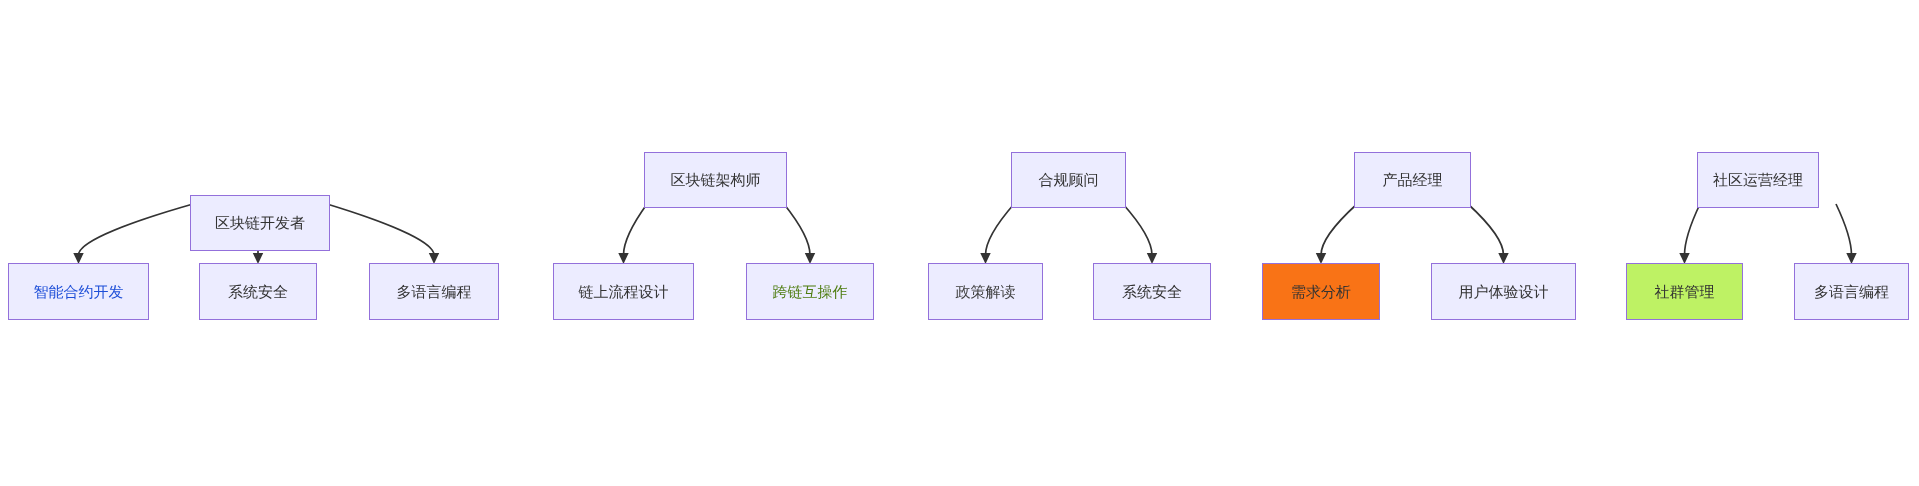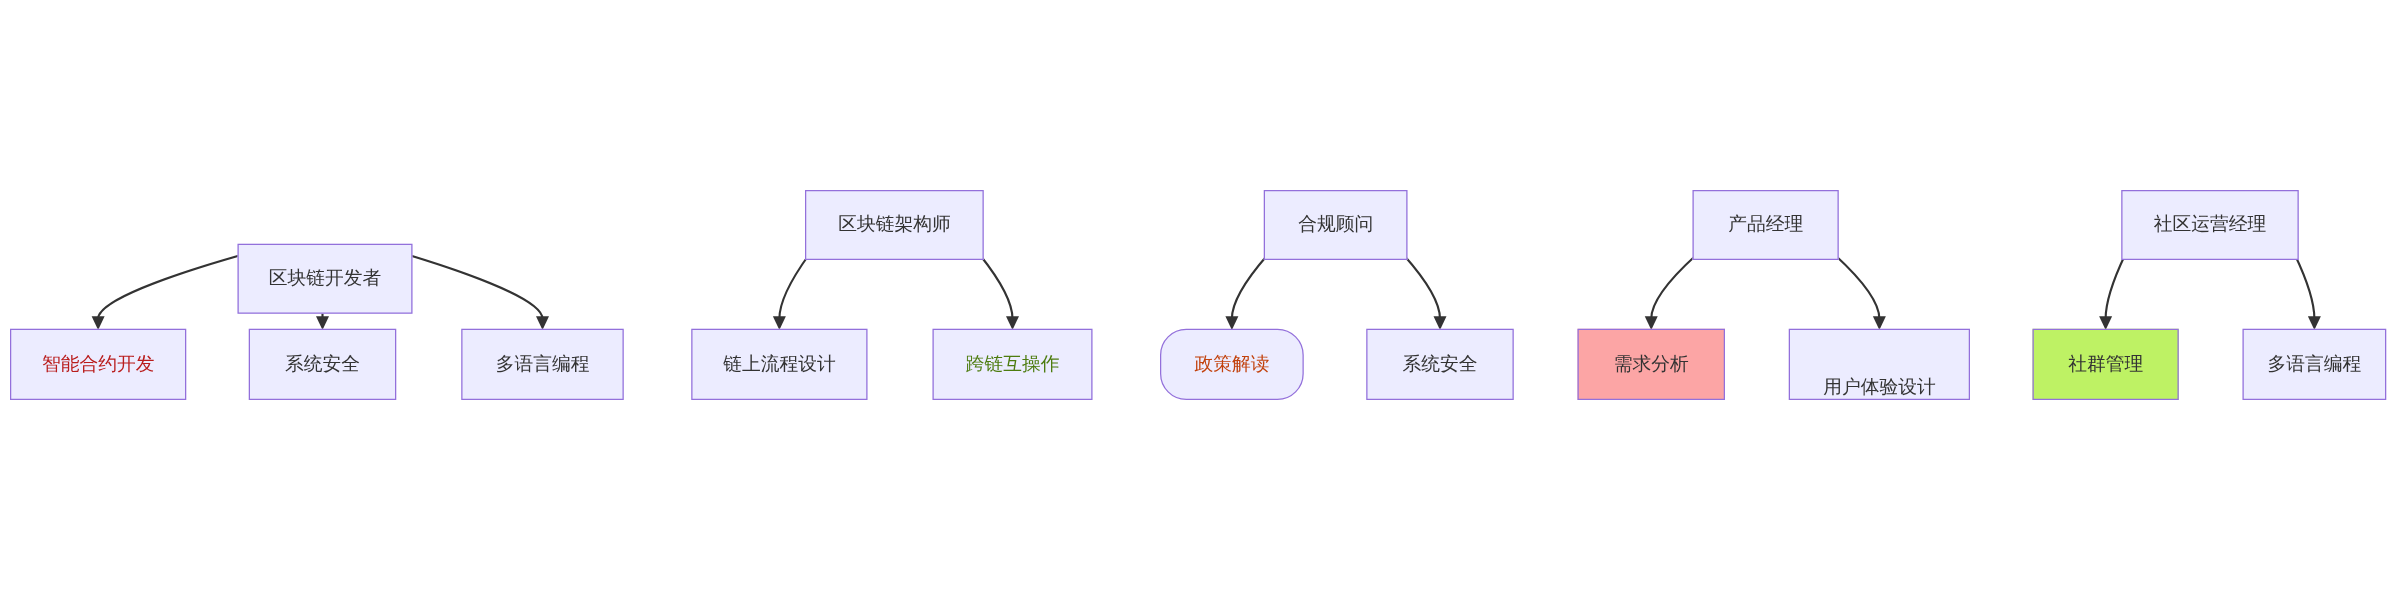--- a/index.html
+++ b/index.html
@@ -68,57 +68,57 @@
       <polygon points="1498.3,253 1508.7,253 1503.5,264" fill="#333333"></polygon>
       <path d="M 1700 204 C 1692.25 220.32 1684.5 240.72 1684.5 255" fill="none" stroke="#333333" stroke-width="1.7"></path>
       <polygon points="1679.3,253 1689.7,253 1684.5,264" fill="#333333"></polygon>
       <path d="M 1836 204 C 1843.75 220.32 1851.5 240.72 1851.5 255" fill="none" stroke="#333333" stroke-width="1.7"></path>
       <polygon points="1846.3,253 1856.7,253 1851.5,264" fill="#333333"></polygon>
     </svg>
   <div id="nodes">
       <div class="node" style="left: 190px; top: 152px; width: 140px; height: 56px; background: rgb(236, 236, 255); border-color: rgb(147, 112, 219); color: rgb(51, 51, 51); margin-top: 43px;">
         <span>区块链开发者</span>
       </div>
-      <div class="node" style="left: 8px; top: 263px; width: 141px; height: 57px; background: rgb(236, 236, 255); border-color: rgb(147, 112, 219); color: #b91c1c;">
+      <div class="node" style="left: 8px; top: 263px; width: 141px; height: 57px; background: rgb(236, 236, 255); border-color: rgb(147, 112, 219); color: #1d4ed8;">
         <span>智能合约开发</span>
       </div>
       <div class="node" style="left: 199px; top: 263px; width: 118px; height: 57px; background: rgb(236, 236, 255); border-color: rgb(147, 112, 219); color: rgb(51, 51, 51);">
         <span>系统安全</span>
       </div>
       <div class="node" style="left: 369px; top: 263px; width: 130px; height: 57px; background: rgb(236, 236, 255); border-color: rgb(147, 112, 219); color: rgb(51, 51, 51);">
         <span>多语言编程</span>
       </div>
       <div class="node" style="left: 644px; top: 152px; width: 143px; height: 56px; background: rgb(236, 236, 255); border-color: rgb(147, 112, 219); color: rgb(51, 51, 51);">
         <span>区块链架构师</span>
       </div>
       <div class="node" style="left: 553px; top: 263px; width: 141px; height: 57px; background: rgb(236, 236, 255); border-color: rgb(147, 112, 219); color: rgb(51, 51, 51);">
         <span>链上流程设计</span>
       </div>
       <div class="node" style="left: 746px; top: 263px; width: 128px; height: 57px; background: rgb(236, 236, 255); border-color: rgb(147, 112, 219); color: #4d7c0f;">
         <span>跨链互操作</span>
       </div>
       <div class="node" style="left: 1011px; top: 152px; width: 115px; height: 56px; background: rgb(236, 236, 255); border-color: rgb(147, 112, 219); color: rgb(51, 51, 51);">
         <span>合规顾问</span>
       </div>
-      <div class="node" style="left: 928px; top: 263px; width: 115px; height: 57px; background: rgb(236, 236, 255); border-color: rgb(147, 112, 219); color: #c2410c; border-radius: 21px;">
+      <div class="node" style="left: 928px; top: 263px; width: 115px; height: 57px; background: rgb(236, 236, 255); border-color: rgb(147, 112, 219); color: #404040;">
         <span>政策解读</span>
       </div>
       <div class="node" style="left: 1093px; top: 263px; width: 118px; height: 57px; background: rgb(236, 236, 255); border-color: rgb(147, 112, 219); color: rgb(51, 51, 51);">
         <span>系统安全</span>
       </div>
       <div class="node" style="left: 1354px; top: 152px; width: 117px; height: 56px; background: rgb(236, 236, 255); border-color: rgb(147, 112, 219); color: rgb(51, 51, 51);">
         <span>产品经理</span>
       </div>
-      <div class="node" style="left: 1262px; top: 263px; width: 118px; height: 57px; background: #fca5a5; border-color: rgb(147, 112, 219); color: rgb(51, 51, 51);">
+      <div class="node" style="left: 1262px; top: 263px; width: 118px; height: 57px; background: #f97316; border-color: rgb(147, 112, 219); color: rgb(51, 51, 51);">
         <span>需求分析</span>
       </div>
-      <div class="node" style="left: 1431px; top: 263px; width: 145px; height: 57px; background: rgb(236, 236, 255); border-color: rgb(147, 112, 219); color: rgb(51, 51, 51); align-items: flex-end;">
+      <div class="node" style="left: 1431px; top: 263px; width: 145px; height: 57px; background: rgb(236, 236, 255); border-color: rgb(147, 112, 219); color: rgb(51, 51, 51);">
         <span>用户体验设计</span>
       </div>
-      <div class="node" style="left: 1697px; top: 152px; width: 142px; height: 56px; background: rgb(236, 236, 255); border-color: rgb(147, 112, 219); color: rgb(51, 51, 51);">
+      <div class="node" style="left: 1697px; top: 152px; width: 122px; height: 56px; background: rgb(236, 236, 255); border-color: rgb(147, 112, 219); color: rgb(51, 51, 51);">
         <span>社区运营经理</span>
       </div>
       <div class="node" style="left: 1626px; top: 263px; width: 117px; height: 57px; background: #bef264; border-color: rgb(147, 112, 219); color: rgb(51, 51, 51);">
         <span>社群管理</span>
       </div>
       <div class="node" style="left: 1794px; top: 263px; width: 115px; height: 57px; background: rgb(236, 236, 255); border-color: rgb(147, 112, 219); color: rgb(51, 51, 51);">
         <span>多语言编程</span>
       </div>
     </div>
 </div>

